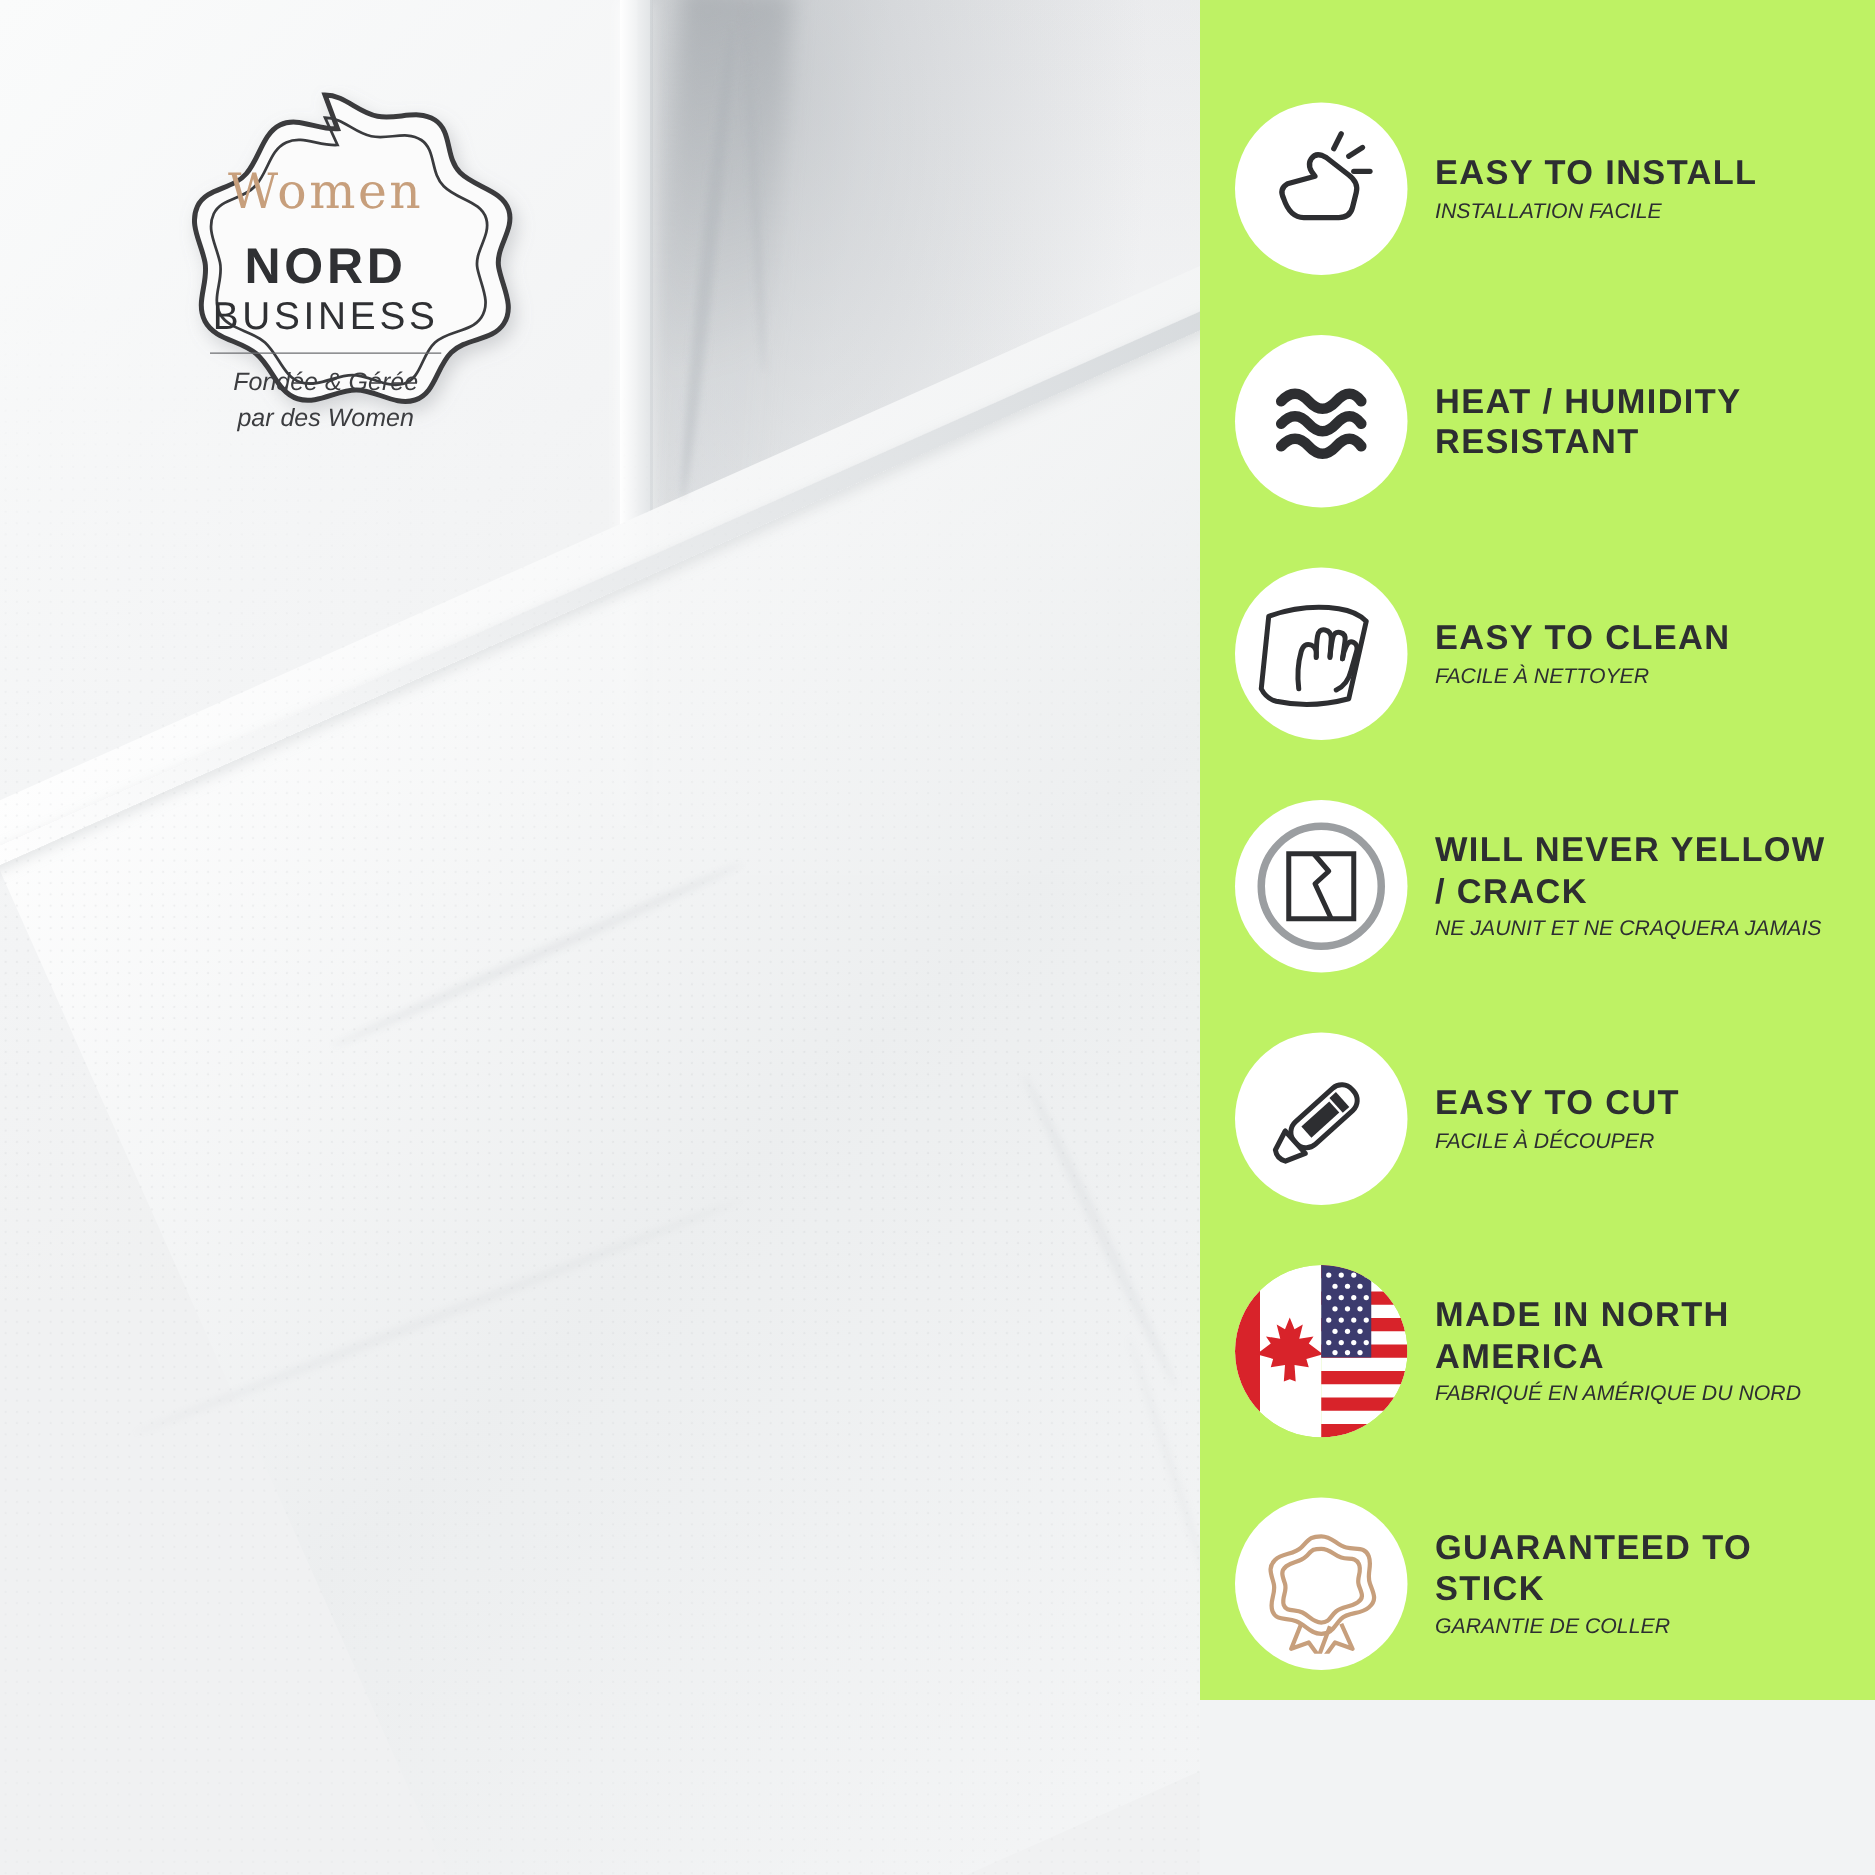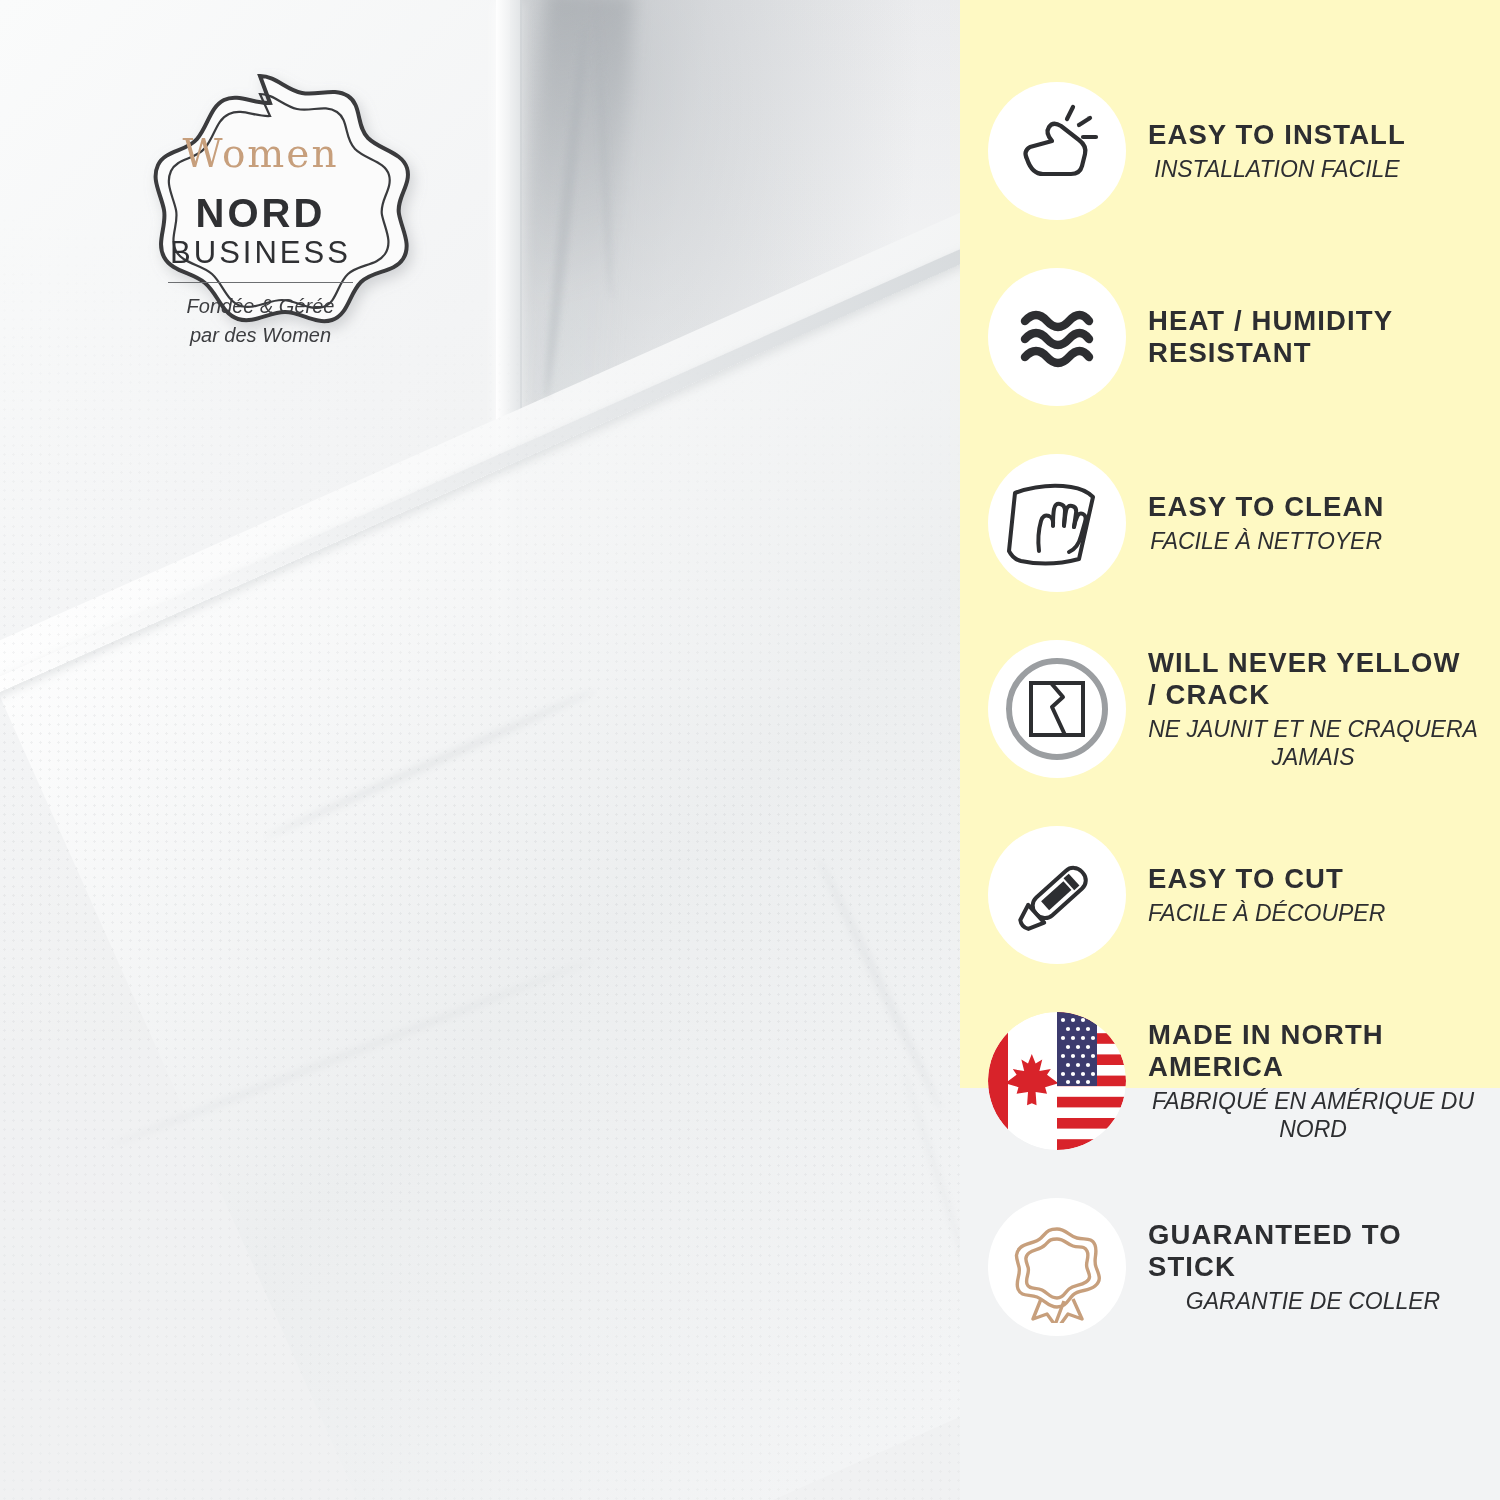--- a/index.html
+++ b/index.html
@@ -166,22 +166,22 @@
     color: #3c3d40;
     line-height: 1.45;
   }
 
   
   .panel {
     position: absolute;
     right: 0;
     top: 0;
     width: 540px;
-    height: 1088px;
-    background: #fef9c3;
+    height: 1360px;
+    background: #bef264;
   }
   .panel-inner {
     position: absolute;
     left: 0;
     top: 0;
     width: 540px;
     height: 1500px;
     padding-top: 58px;
     box-sizing: border-box;
   }
@@ -210,27 +210,26 @@
   }
   .feat-en {
     font-size: 27.5px;
     font-weight: bold;
     letter-spacing: 1.1px;
     color: #2d2e31;
     line-height: 1.18;
     text-transform: uppercase;
   }
   .feat-fr {
-    font-size: 23px;
+    font-size: 17px;
     font-style: italic;
     color: #2d2e31;
     line-height: 1.22;
     margin-top: 4px;
     text-transform: uppercase;
-    text-align: center;
   }
 </style>
 </head>
 <body>
 
 <div class="page">
 
   <div class="photo">
     <div class="wall-left-top"></div>
     <div class="wall-right"></div>

